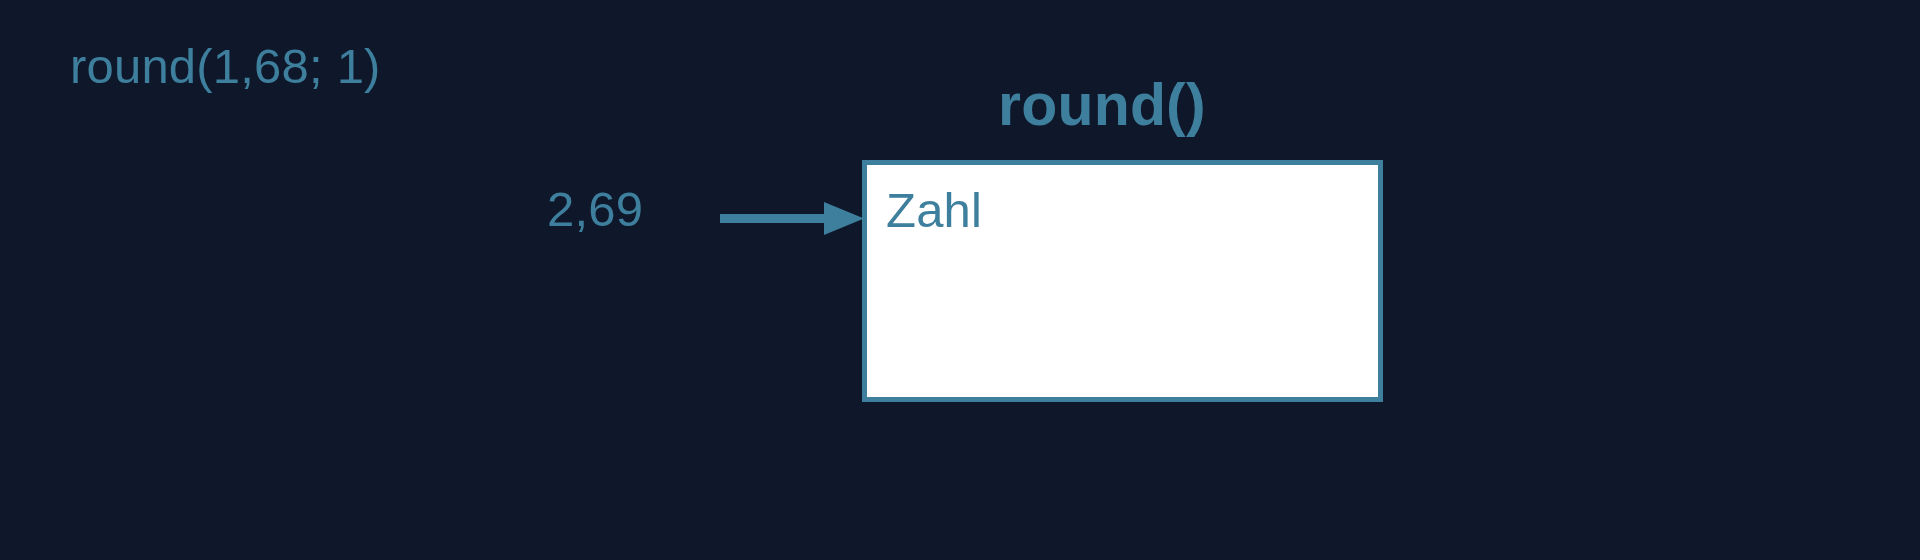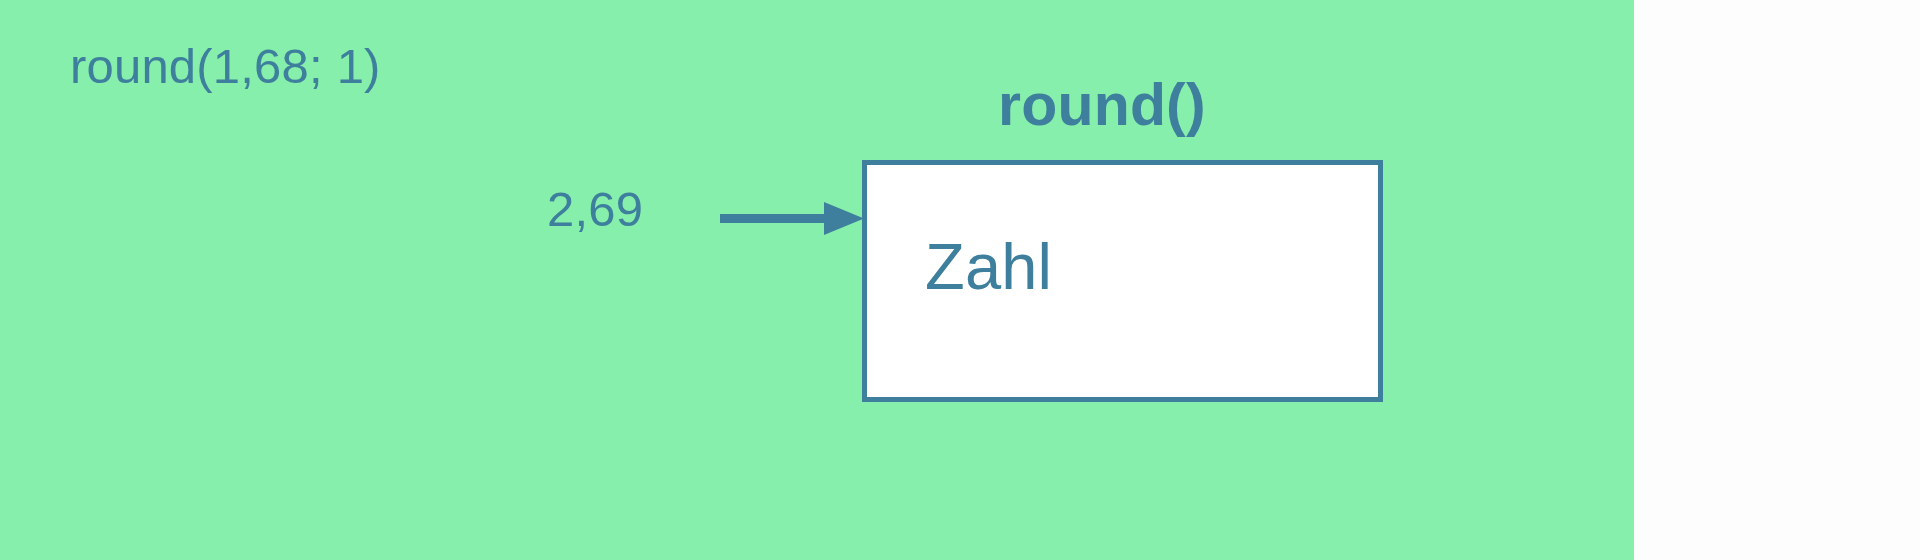--- a/index.html
+++ b/index.html
@@ -10,23 +10,23 @@
   body {
     width: 1920px;
     height: 560px;
     background: #fdfdfd;
     font-family: "Liberation Sans", sans-serif;
     overflow: hidden;
   }
 
   #canvas {
     position: relative;
-    width: 1634px;
+    width: 1920px;
     height: 560px;
-    background: #86efac;
+    background: #0f172a;
   }
 
   
   .dtext {
     position: absolute;
     color: #3d7f9c;
     font-family: "Liberation Sans", sans-serif;
     font-weight: 400;
     white-space: nowrap;
     line-height: 1;
@@ -61,24 +61,23 @@
     left: 862px;
     top: 160px;
     width: 521px;
     height: 242px;
     box-sizing: border-box;
     border: 5px solid #3d7f9c;
     background: #ffffff;
   }
 
   #parameter-name-label {
-    left: 925px;
+    left: 886px;
     top: 186px;
-    font-size: 65px;
-    margin-top: 48px;
+    font-size: 49px;
   }
 
   
   #input-arrow {
     position: absolute;
     left: 712px;
     top: 192px;
     width: 160px;
     height: 54px;
     overflow: visible;

